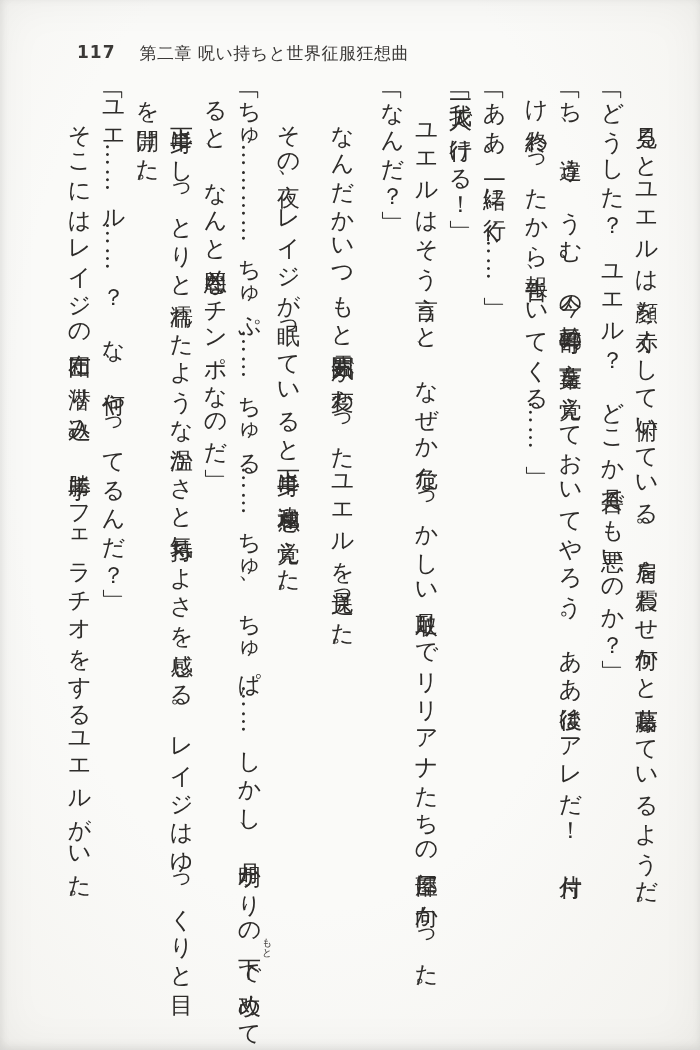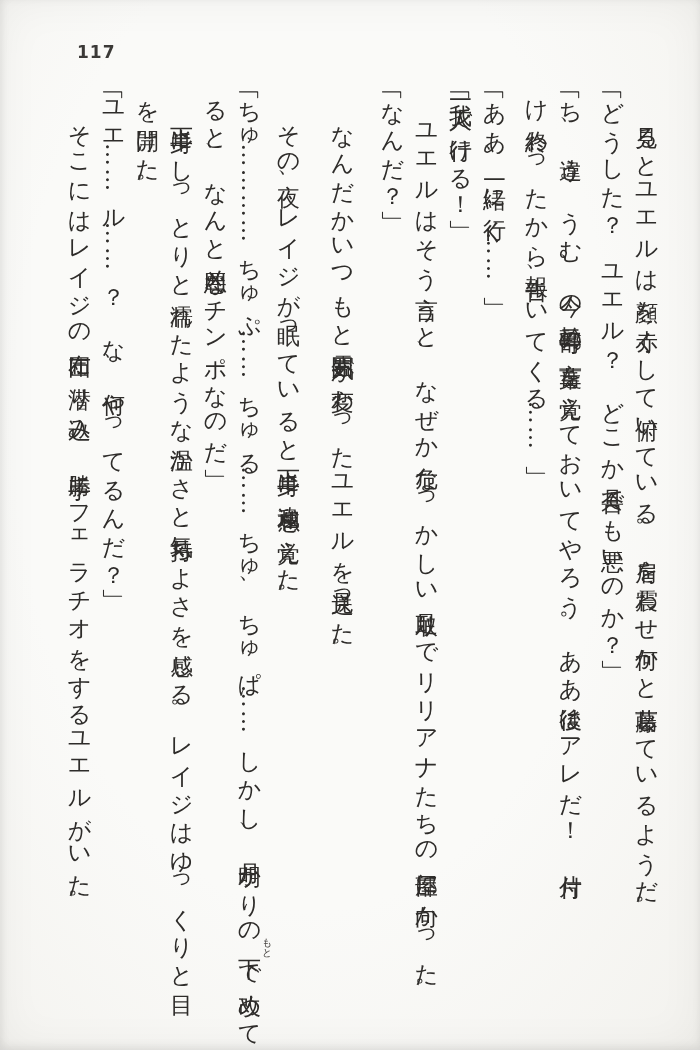--- a/index.html
+++ b/index.html
@@ -62,20 +62,21 @@
     font-family: "DejaVu Serif", "Liberation Serif", serif;
   }
 </style>
 </head>
 <body>
 
 <div class="page">
 
   <div class="header">
     <span class="pnum">117</span>
+    <span class="ctitle">第二章 呪い持ちと世界征服狂想曲</span>
   </div>
 
   <div class="text-block">
     <div class="col">　見るとユエルは顔を赤くして俯いている。肩を震わせ何かと葛藤しているようだ。</div>
     <div class="col">「どうした？　ユエル？　どこか具合でも悪いのか？」</div>
     <div class="col">「ち、違う。うむ、今の幹部二号の言葉を覚えておいてやろう。ああ後はアレだ！　片付</div>
     <div class="col">け終わったから報告、いてくる……」</div>
     <div class="col">「ああ、一緒に行く……」</div>
     <div class="col">「我一人で行ける！」</div>
     <div class="col">　ユエルはそう言うと、なぜか危なっかしい足取りでリリアナたちの部屋に向かった。</div>

